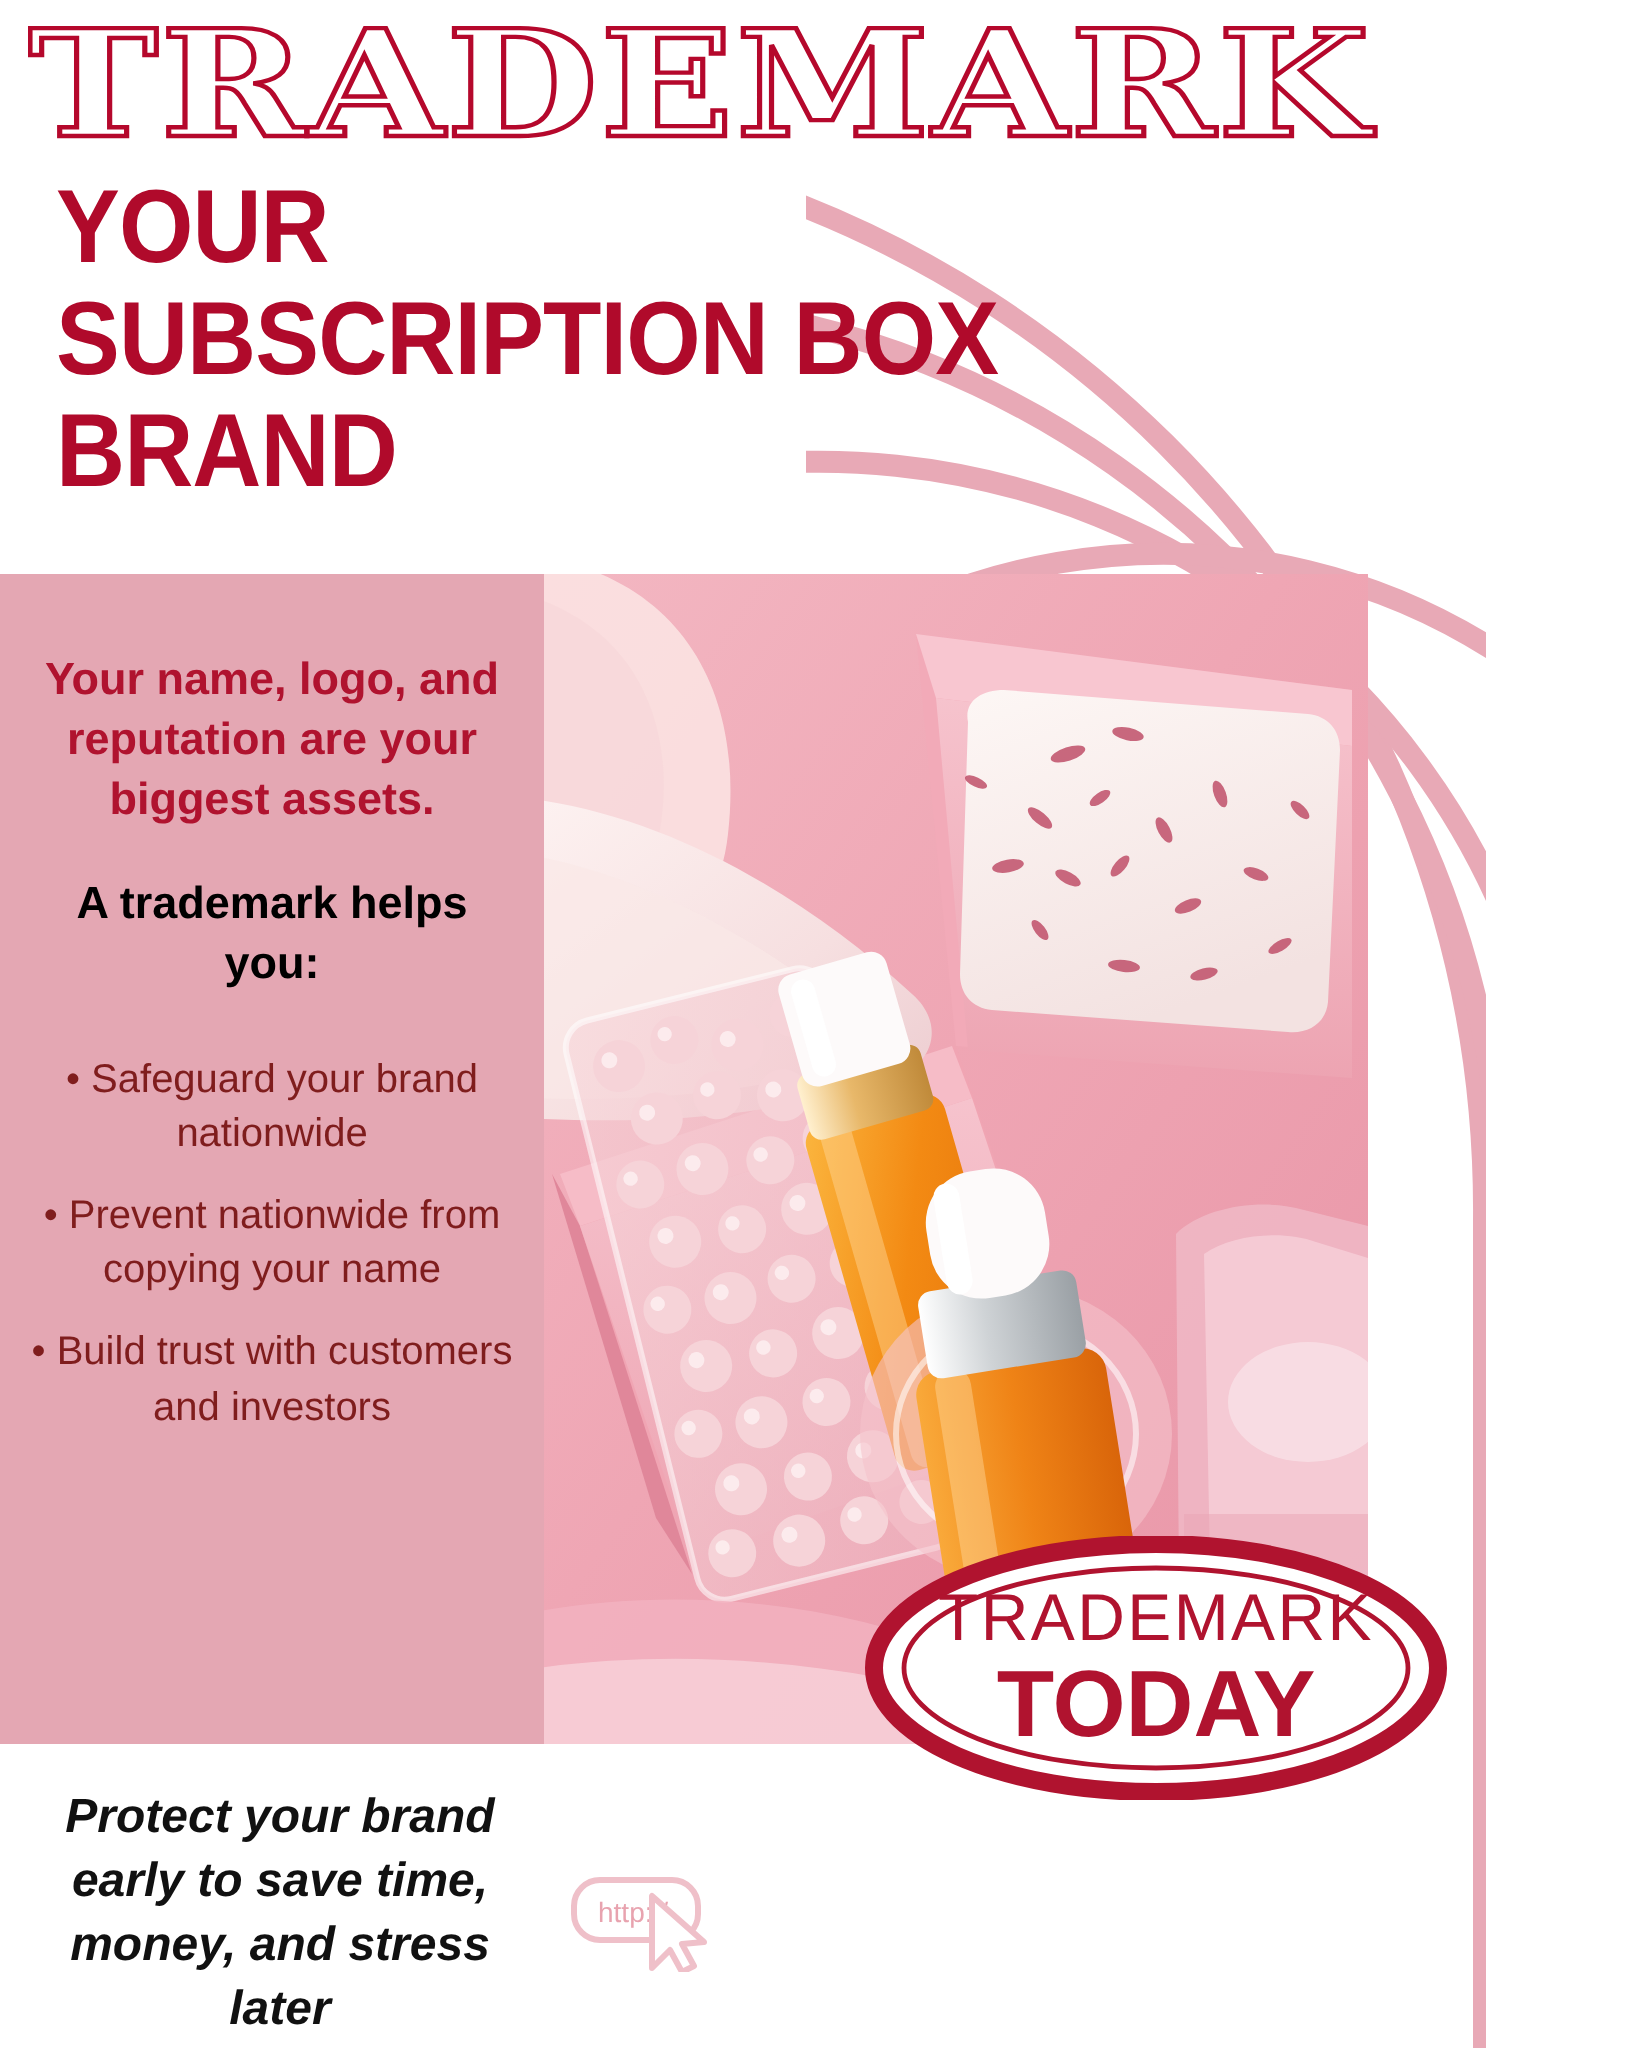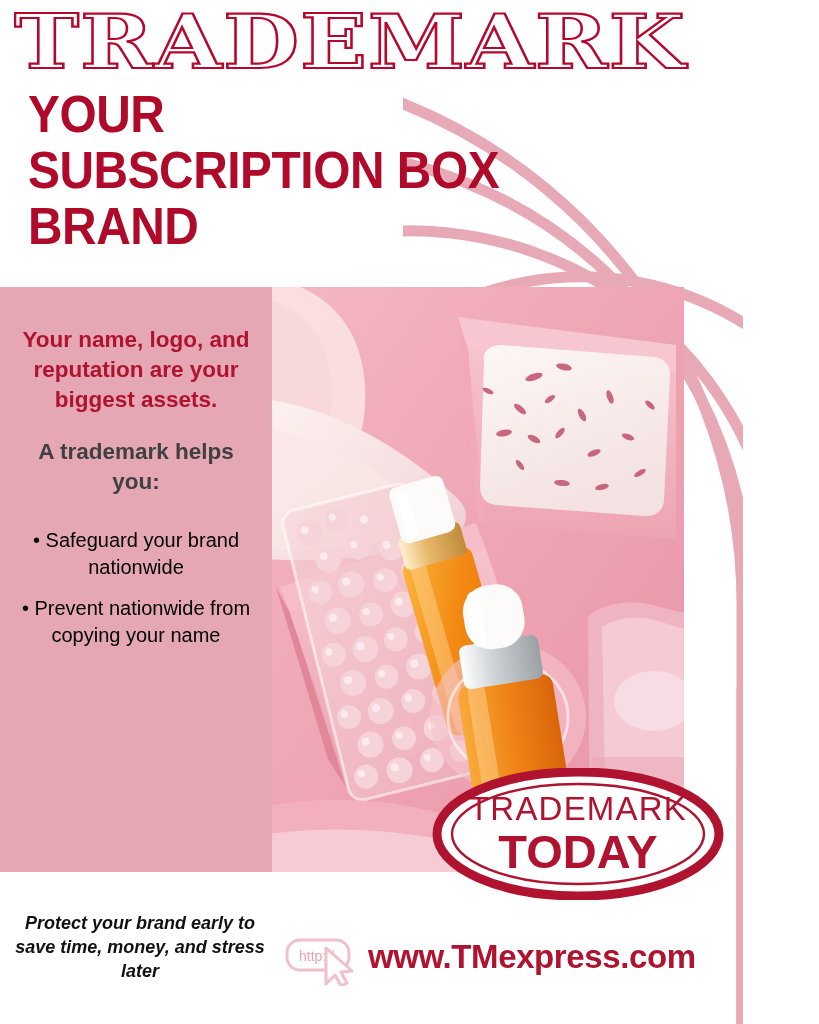--- a/index.html
+++ b/index.html
@@ -79,34 +79,34 @@
   }
   .panel-lead{
     color:#B0132F;
     font-weight:700;
     font-size:22.5px;
     line-height:1.33;
     text-align:center;
     margin:10px 4px 0 4px;
   }
   .panel-sub{
-    color:#404040;
+    color:#000000;
     font-weight:700;
     font-size:22.5px;
     line-height:1.33;
     text-align:center;
     margin:22px 4px 0 4px;
   }
   .bullets{
     margin:30px 0 0 0;
     padding:0;
     list-style:none;
   }
   .bullets li{
-    color:#000000;
+    color:#7f1d1d;
     font-weight:400;
     font-size:20px;
     line-height:1.36;
     margin:0 0 14px 0;
     text-align:center;
     text-indent:0;
   }
   .bullets li .bt{display:inline;}
 
   
@@ -127,26 +127,26 @@
     font-family:"Liberation Sans",sans-serif;
     font-weight:700;
     font-size:47px;
     letter-spacing:0px;
     fill:#B0132F;
   }
 
   
   .tagline{
     position:absolute;
-    left:14px; top:912px;
+    left:14px; top:893px;
     width:252px;
     color:#111111;
     font-weight:700;
     font-style:italic;
-    font-size:18px;
+    font-size:24px;
     line-height:1.33;
     text-align:center;
   }
 
   
   .urlrow{
     position:absolute;
     left:284px; top:928px;
     display:flex;
     align-items:center;
@@ -386,20 +386,23 @@
   <div class="panel">
     <div class="panel-lead">Your name, logo, and reputation are your biggest assets.</div>
     <div class="panel-sub">A trademark helps you:</div>
     <ul class="bullets">
       <li>
         <span class="bt">• Safeguard your brand nationwide</span>
       </li>
       <li>
         <span class="bt">• Prevent nationwide from copying your name</span>
       </li>
+      <li>
+        <span class="bt">• Build trust with customers and investors</span>
+      </li>
     </ul>
   </div>
 
   <div class="badge">
     <svg viewBox="0 0 292 132" aria-hidden="true">
       <ellipse cx="146" cy="66" rx="141" ry="62" fill="#ffffff" stroke="#B0132F" stroke-width="9"></ellipse>
       <ellipse cx="146" cy="66" rx="126" ry="50" fill="none" stroke="#B0132F" stroke-width="2.4"></ellipse>
       <text class="badge-tm" x="146" y="52" text-anchor="middle">TRADEMARK</text>
       <text class="badge-today" x="146" y="100" text-anchor="middle">TODAY</text>
     </svg>
@@ -408,16 +411,15 @@
   <div class="tagline">Protect your brand early to save time, money, and stress later</div>
 
   <div class="urlrow">
     <span class="url-icon">
       <svg width="76" height="58" viewBox="0 0 76 58" fill="none" aria-hidden="true">
         <rect x="3" y="12" width="62" height="30" rx="13" fill="none" stroke="#EFC0C9" stroke-width="3"></rect>
         <text x="15" y="33" font-family="Liberation Sans, sans-serif" font-size="14" fill="#E8A3AF">http://</text>
         <path d="M42 20 L42 56 L51 47 L57 58 L63 55 L57 44 L68 43 Z" fill="#ffffff" stroke="#EFC0C9" stroke-width="3" stroke-linejoin="round"></path>
       </svg>
     </span>
-    <span class="url-text">www.TMexpress.com</span>
   </div>
 
 </div>
 
 </body></html>

